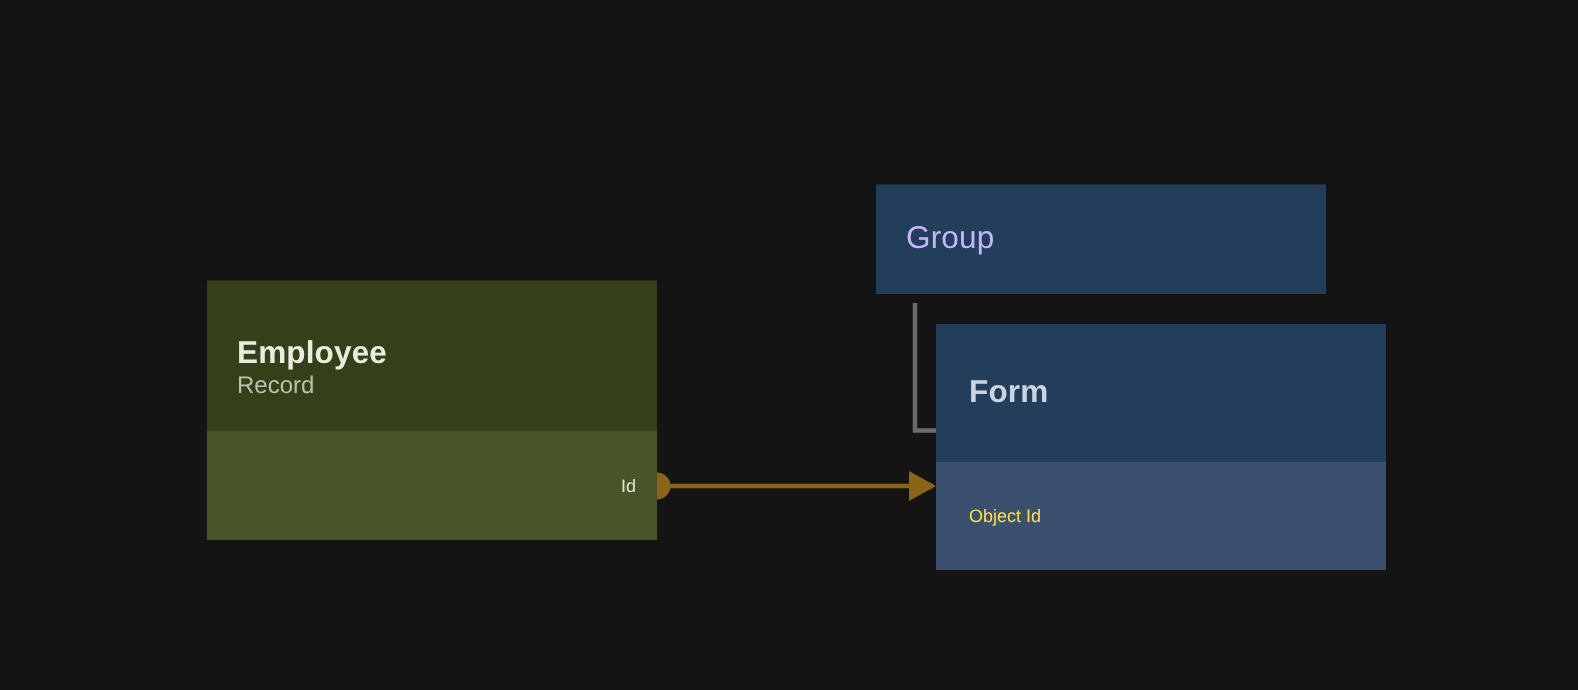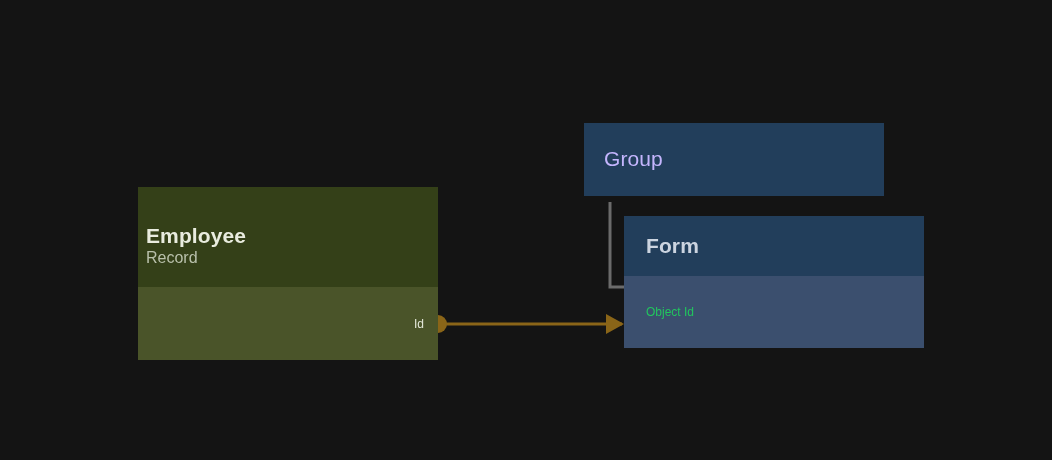--- a/index.html
+++ b/index.html
@@ -50,21 +50,21 @@
   
   #employee-node {
     left: 138px;
     top: 187px;
     width: 300px;
     height: 173px;
   }
   #employee-node .node-header {
     height: 100px;
     background: #344018;
-    padding: 18px 0 0 8px;
+    padding: 18px 0 0 20px;
   }
   #employee-node .node-row {
     height: 73px;
     background: #4a5429;
     justify-content: flex-end;
     padding-right: 14px;
     color: #e3e7d8;
   }
 
   
@@ -85,32 +85,32 @@
   }
 
   
   #form-node {
     left: 624px;
     top: 216px;
     width: 300px;
     height: 144px;
   }
   #form-node .node-header {
-    height: 60px;
+    height: 92px;
     background: #223e5b;
     padding-left: 22px;
   }
   #form-node .node-title {
     color: #ccd4e0;
   }
   #form-node .node-row {
     height: 72px;
     background: #3b4f6e;
     padding-left: 22px;
-    color: #22c55e;
+    color: #fde047;
   }
 
   
   .connector-svg {
     position: absolute;
     left: 0;
     top: 0;
     width: 1052px;
     height: 460px;
     pointer-events: none;

